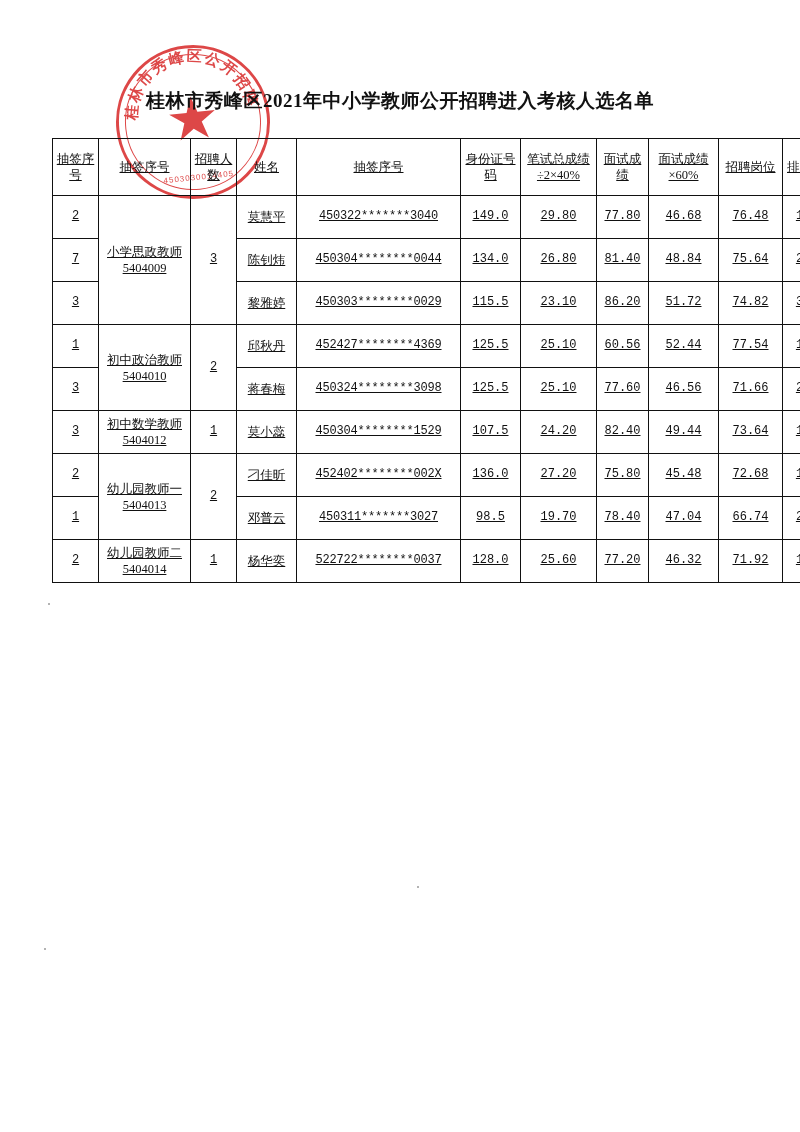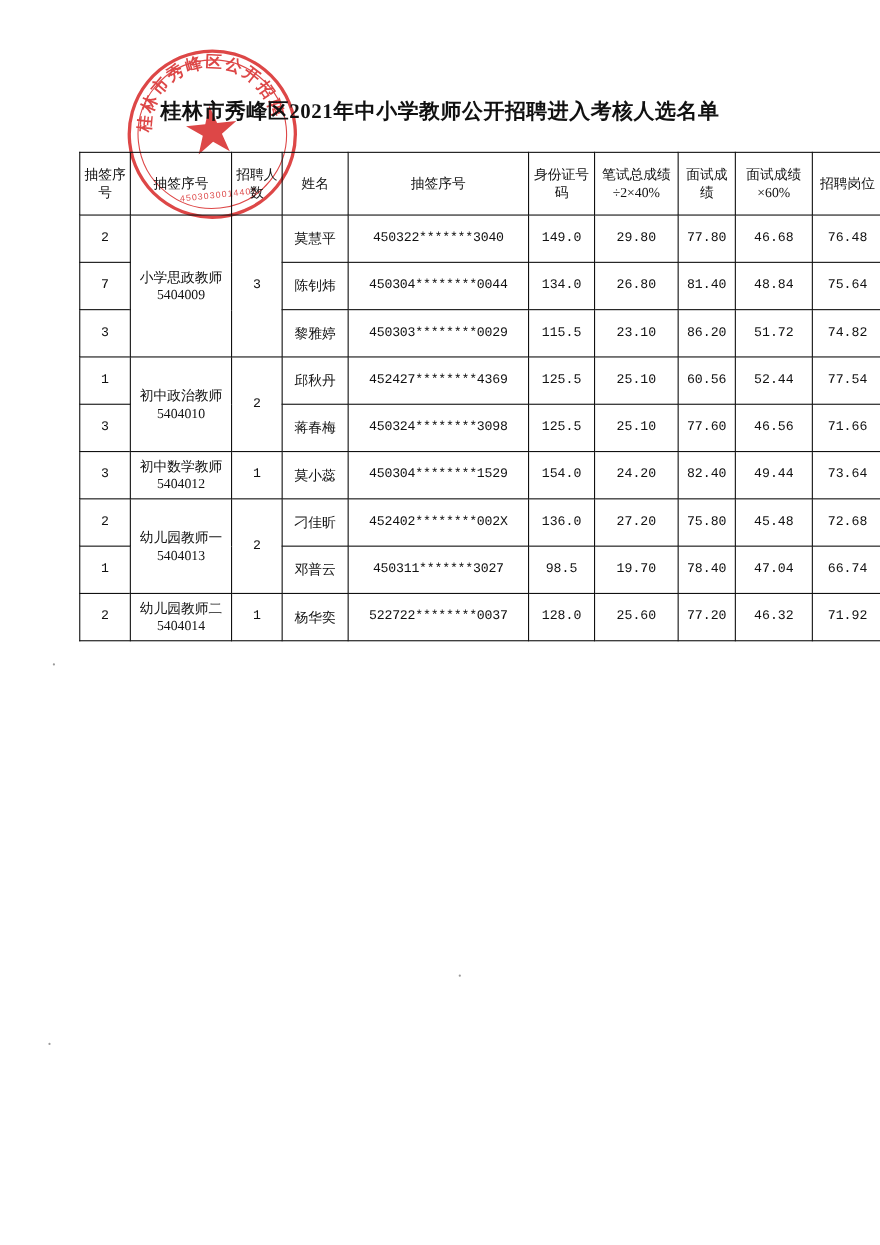--- a/index.html
+++ b/index.html
@@ -82,23 +82,24 @@
     bottom: 14px;
     width: 148px;
     text-align: center;
     font-size: 8px;
     letter-spacing: 1px;
     font-family: "Liberation Sans", sans-serif;
   }
   
   .table-wrap {
     position: absolute;
-    left: 72px;
+    left: 52px;
     top: 138px;
     width: 698px;
+    text-decoration: underline;
   }
   table.sheet {
     border-collapse: collapse;
     width: 698px;
     table-layout: fixed;
     font-size: 12.5px;
   }
   table.sheet th, table.sheet td {
     border: 1px solid #111;
     text-align: center;
@@ -264,21 +265,21 @@
           <td class="num">71.66</td>
           <td class="num">2</td>
         </tr>
 
         <tr class="tall">
           <td class="num">3</td>
           <td class="post-cell">初中数学教师5404012</td>
           <td class="num">1</td>
           <td>莫小蕊</td>
           <td class="mono">450304********1529</td>
-          <td class="num">154.0</td>
+          <td class="num">107.5</td>
           <td class="num">24.20</td>
           <td class="num">82.40</td>
           <td class="num">49.44</td>
           <td class="num">73.64</td>
           <td class="num">1</td>
         </tr>
 
         <tr>
           <td class="num">2</td>
           <td class="post-cell" rowspan="2">幼儿园教师一5404013</td>

